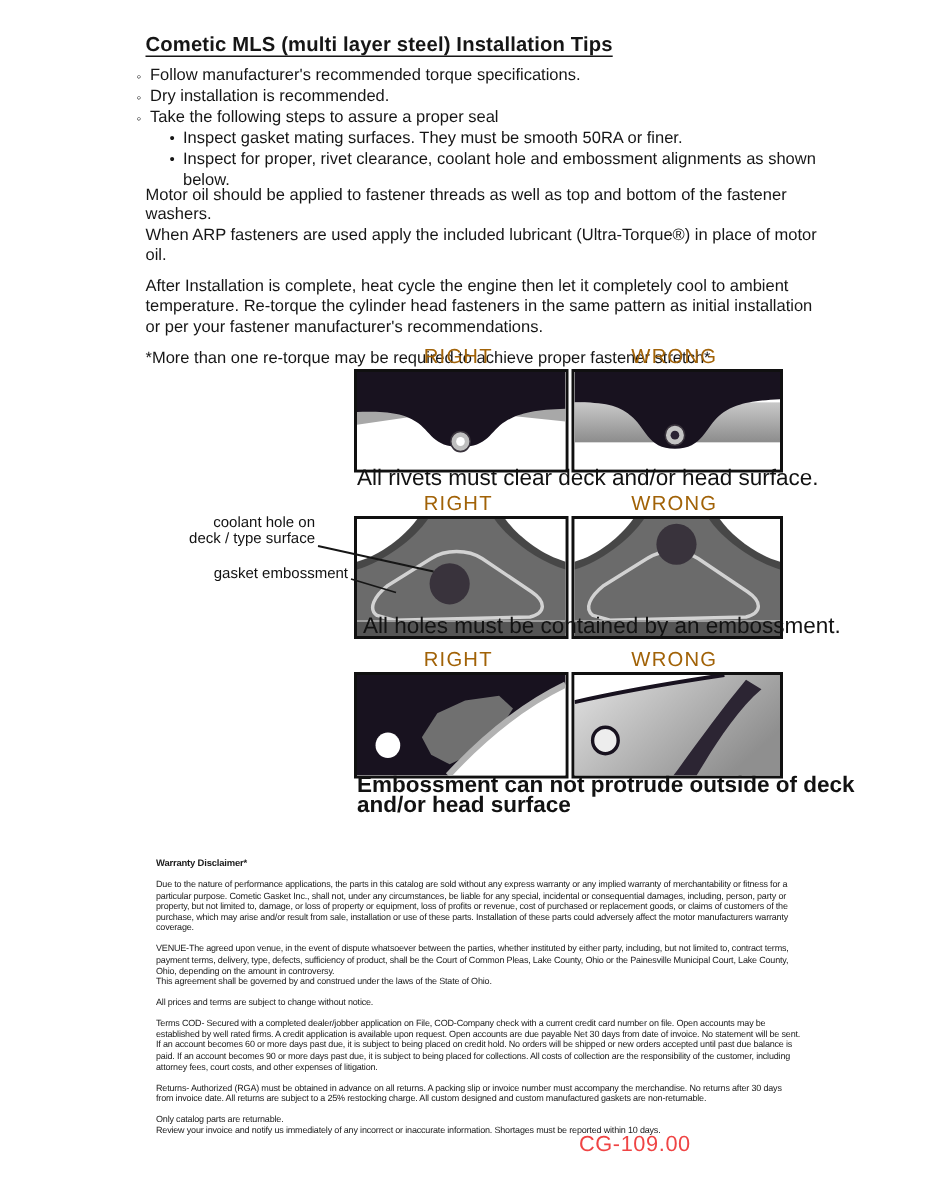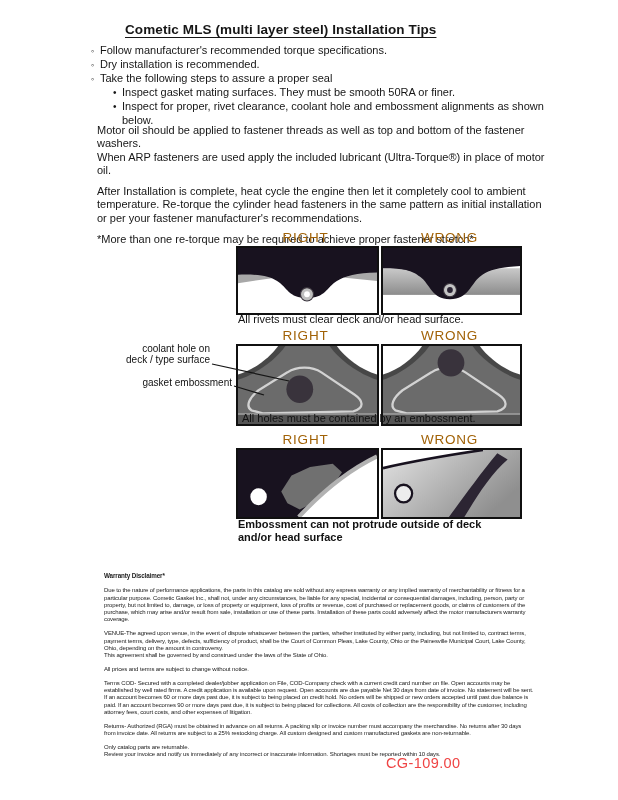--- a/index.html
+++ b/index.html
@@ -3,21 +3,21 @@
 <meta charset="utf-8">
 <style>
   html,body{margin:0;padding:0;background:#ffffff;}
   .page{
     position:relative;width:618px;height:800px;background:#ffffff;overflow:hidden;
     font-family:"Liberation Sans",sans-serif;color:#161616;
   }
   
   .title{
     position:absolute;left:97px;top:22px;font-size:13.5px;font-weight:bold;
-    text-decoration:underline;text-underline-offset:3px;letter-spacing:0.1px;margin-left:28px;
+    text-decoration:underline;text-underline-offset:3px;letter-spacing:0.1px;
   }
   .tips{position:absolute;left:91px;top:44px;width:470px;font-size:11px;line-height:13.8px;}
   .tip{display:flex;}
   .tip .mk{width:9px;flex:0 0 9px;font-size:9px;line-height:14px;}
   .tip.sub{margin-left:22px;}
   .tip.sub .mk{font-size:10px;}
   
   .diesel{position:absolute;left:97px;top:116px;width:468px;}
   .diesel h2{margin:0;font-size:12.5px;font-weight:bold;}
   .diesel p{margin:8px 18px 0 0;font-size:11px;line-height:13.3px;white-space:pre-line;}
@@ -25,21 +25,21 @@
   .dg-label{position:absolute;font-size:13.5px;letter-spacing:0.8px;text-align:center;color:#a16207;}
   .lblL{left:236px;width:139px;}
   .lblR{left:381px;width:137px;}
   .box{position:absolute;border:2px solid #101010;background:#fff;}
   .bL{left:236px;width:139px;}
   .bR{left:381px;width:137px;}
   .r1{top:246px;height:65px;}
   .r2{top:344px;height:78px;}
   .r3{top:448px;height:67px;}
   .box svg{display:block;width:100%;height:100%;}
-  .caption{position:absolute;font-size:11px;line-height:12.5px;white-space:pre-line;color:#121212;}
+  .caption{position:absolute;font-size:15px;line-height:12.5px;white-space:pre-line;color:#121212;}
   .cap1{left:238px;top:313px;}
   .cap2{left:242px;top:412px;}
   .cap3{left:238px;top:518px;font-weight:bold;}
   .anno{position:absolute;font-size:10px;line-height:11px;text-align:right;color:#121212;white-space:pre-line;}
   .annoCoolant{left:100px;top:343px;width:110px;}
   .annoGasket{left:100px;top:377px;width:132px;}
   .leader{position:absolute;left:108px;top:340px;width:270px;height:90px;pointer-events:none;}
   
   .warranty{position:absolute;left:104px;top:572px;width:430px;font-size:6px;line-height:7.3px;letter-spacing:-0.12px;color:#1b1b1b;}
   .warranty h3{margin:0 0 8px 0;font-size:6.3px;font-weight:bold;}

